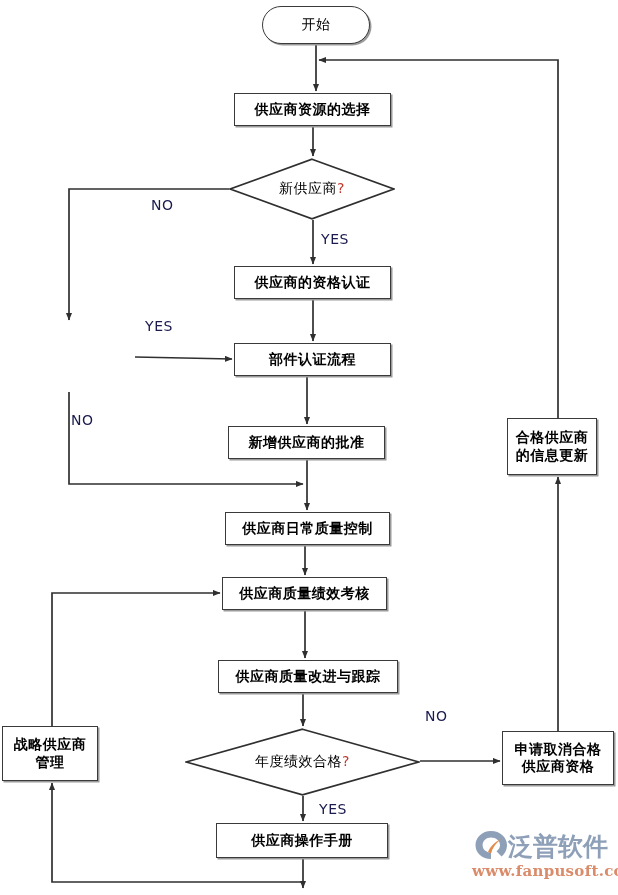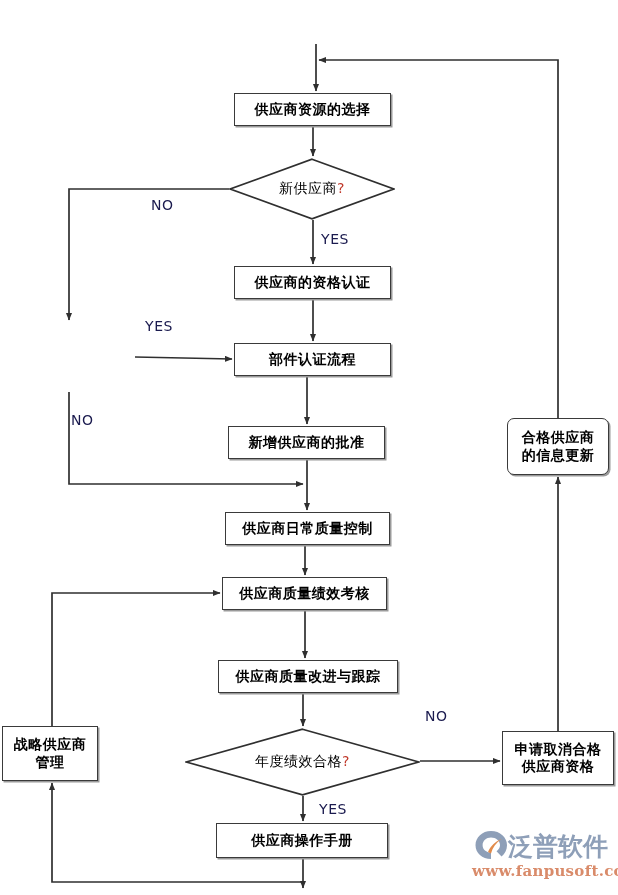--- a/index.html
+++ b/index.html
@@ -160,20 +160,23 @@
       <path d="M303,796 L303,821" marker-end="url(#arrow)"></path>
 
       <path d="M303,858 L303,888" marker-end="url(#arrow)"></path>
 
       <path d="M303,882 L52,882 L52,783" marker-end="url(#arrow)"></path>
 
       <path d="M52,726 L52,593 L220,593" marker-end="url(#arrow)"></path>
     </g>
   </svg>
 
+  <div class="node terminator" style="left:262px; top:6px; width:108px; height:38px;">
+    <span>开始</span>
+  </div>
 
   <div class="node process" style="left:234px; top:93px; width:157px; height:33px;">
     <span>供应商资源的选择</span>
   </div>
 
   <div class="node decision" style="left:229px; top:158px; width:166px; height:62px;">
     <svg viewBox="0 0 166 62" preserveAspectRatio="none">
       <polygon points="83,1.2 164.8,31 83,60.8 1.2,31" fill="#ffffff" stroke="#2f2f2f" stroke-width="1.7"></polygon>
     </svg>
     <span class="dlabel">新供应商<span class="qmark">?</span></span>
@@ -218,21 +221,21 @@
   <div class="node process" style="left:2px; top:726px; width:96px; height:55px;">
     <span>战略供应商
 管理</span>
   </div>
 
   <div class="node process" style="left:502px; top:731px; width:112px; height:54px;">
     <span>申请取消合格
 供应商资格</span>
   </div>
 
-  <div class="node process" style="left:507px; top:418px; width:102px; height:57px;border-radius:7px;">
+  <div class="node process" style="left:507px; top:418px; width:90px; height:57px;">
     <span>合格供应商
 的信息更新</span>
   </div>
 
   <div class="edge-label" style="left:151px; top:197px;">NO</div>
 
   <div class="edge-label" style="left:321px; top:231px;">YES</div>
 
   <div class="edge-label" style="left:145px; top:318px;">YES</div>
 

